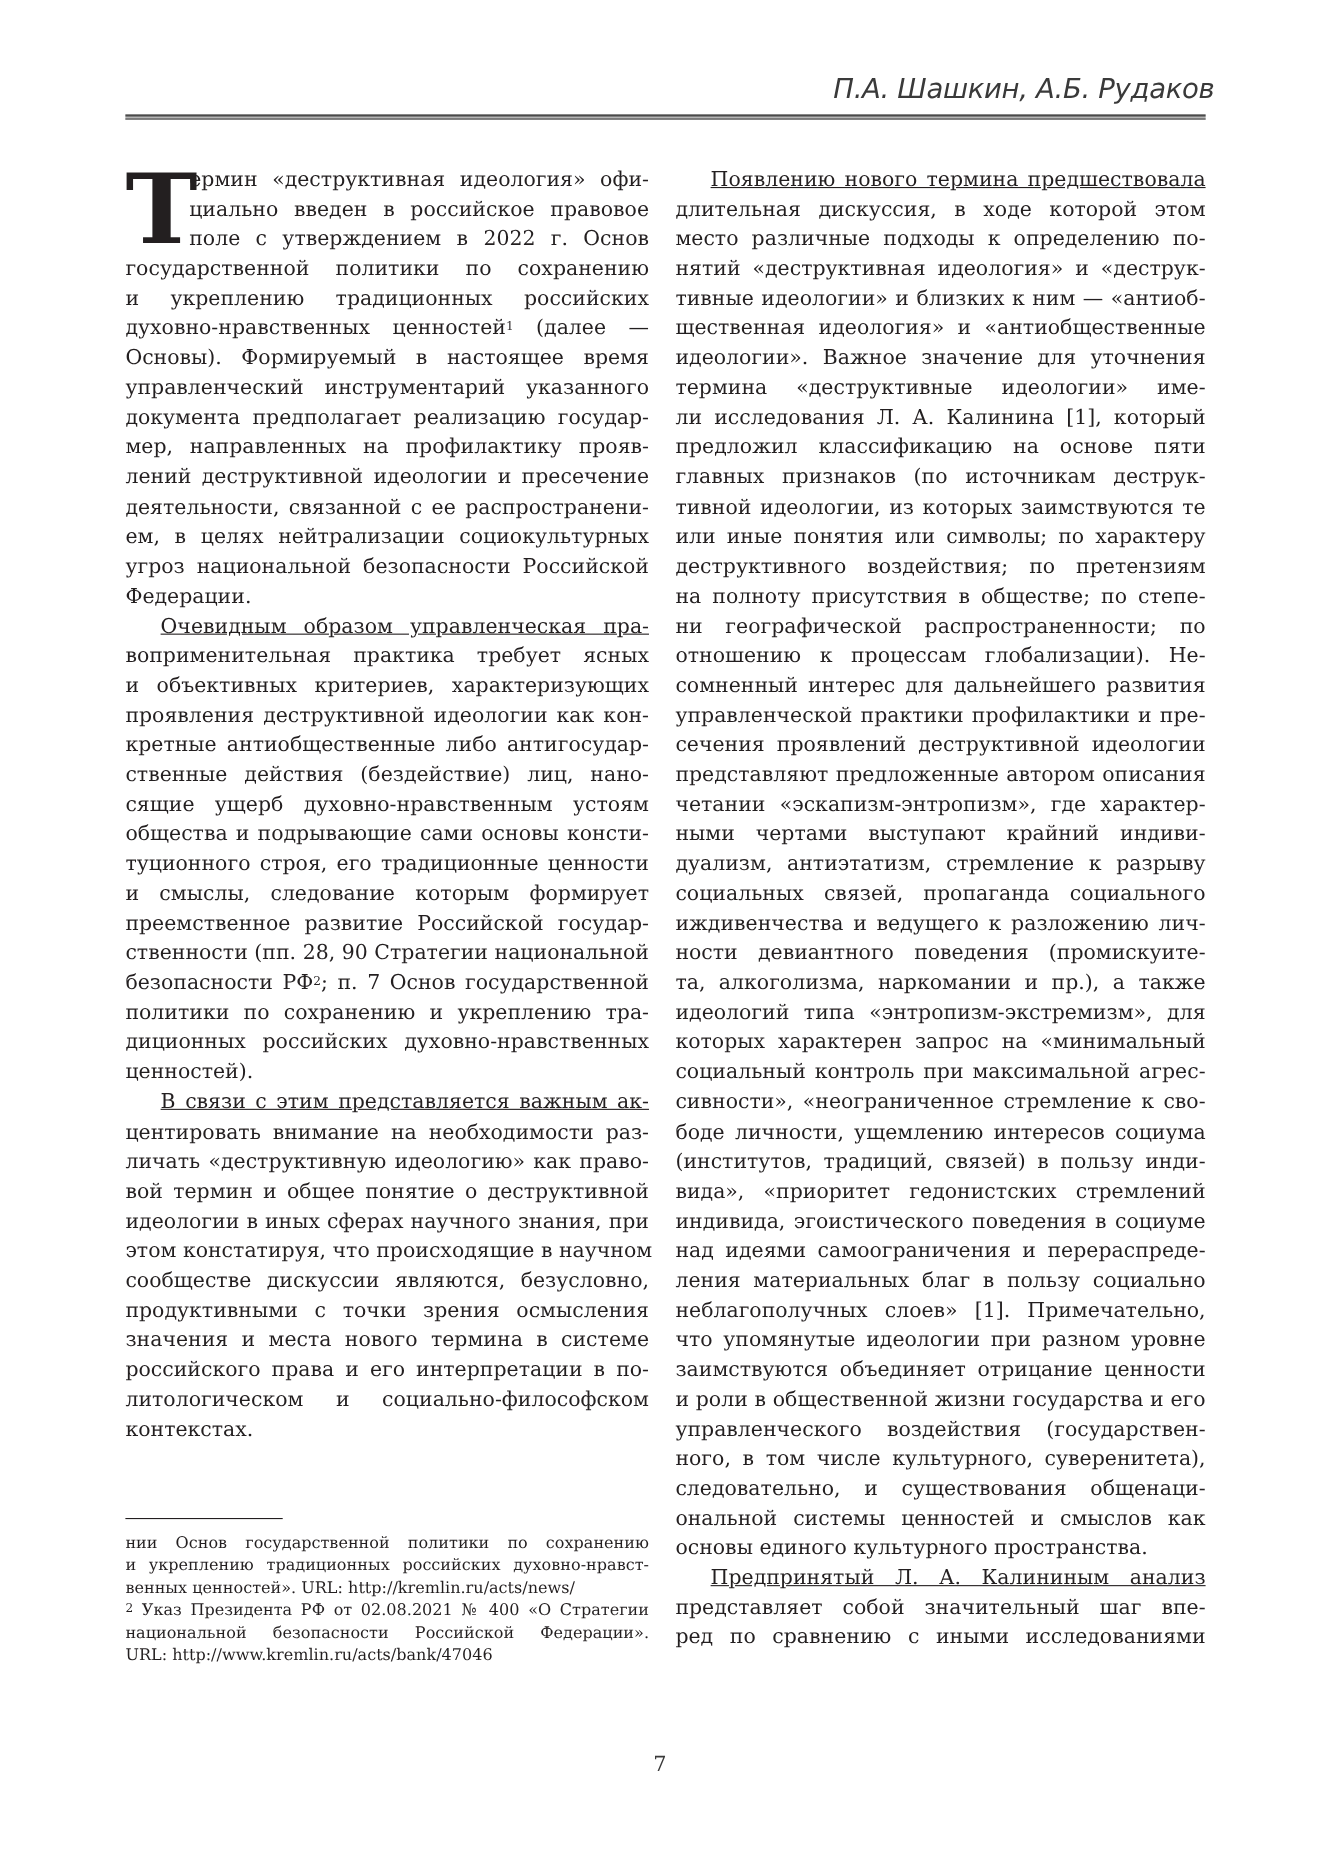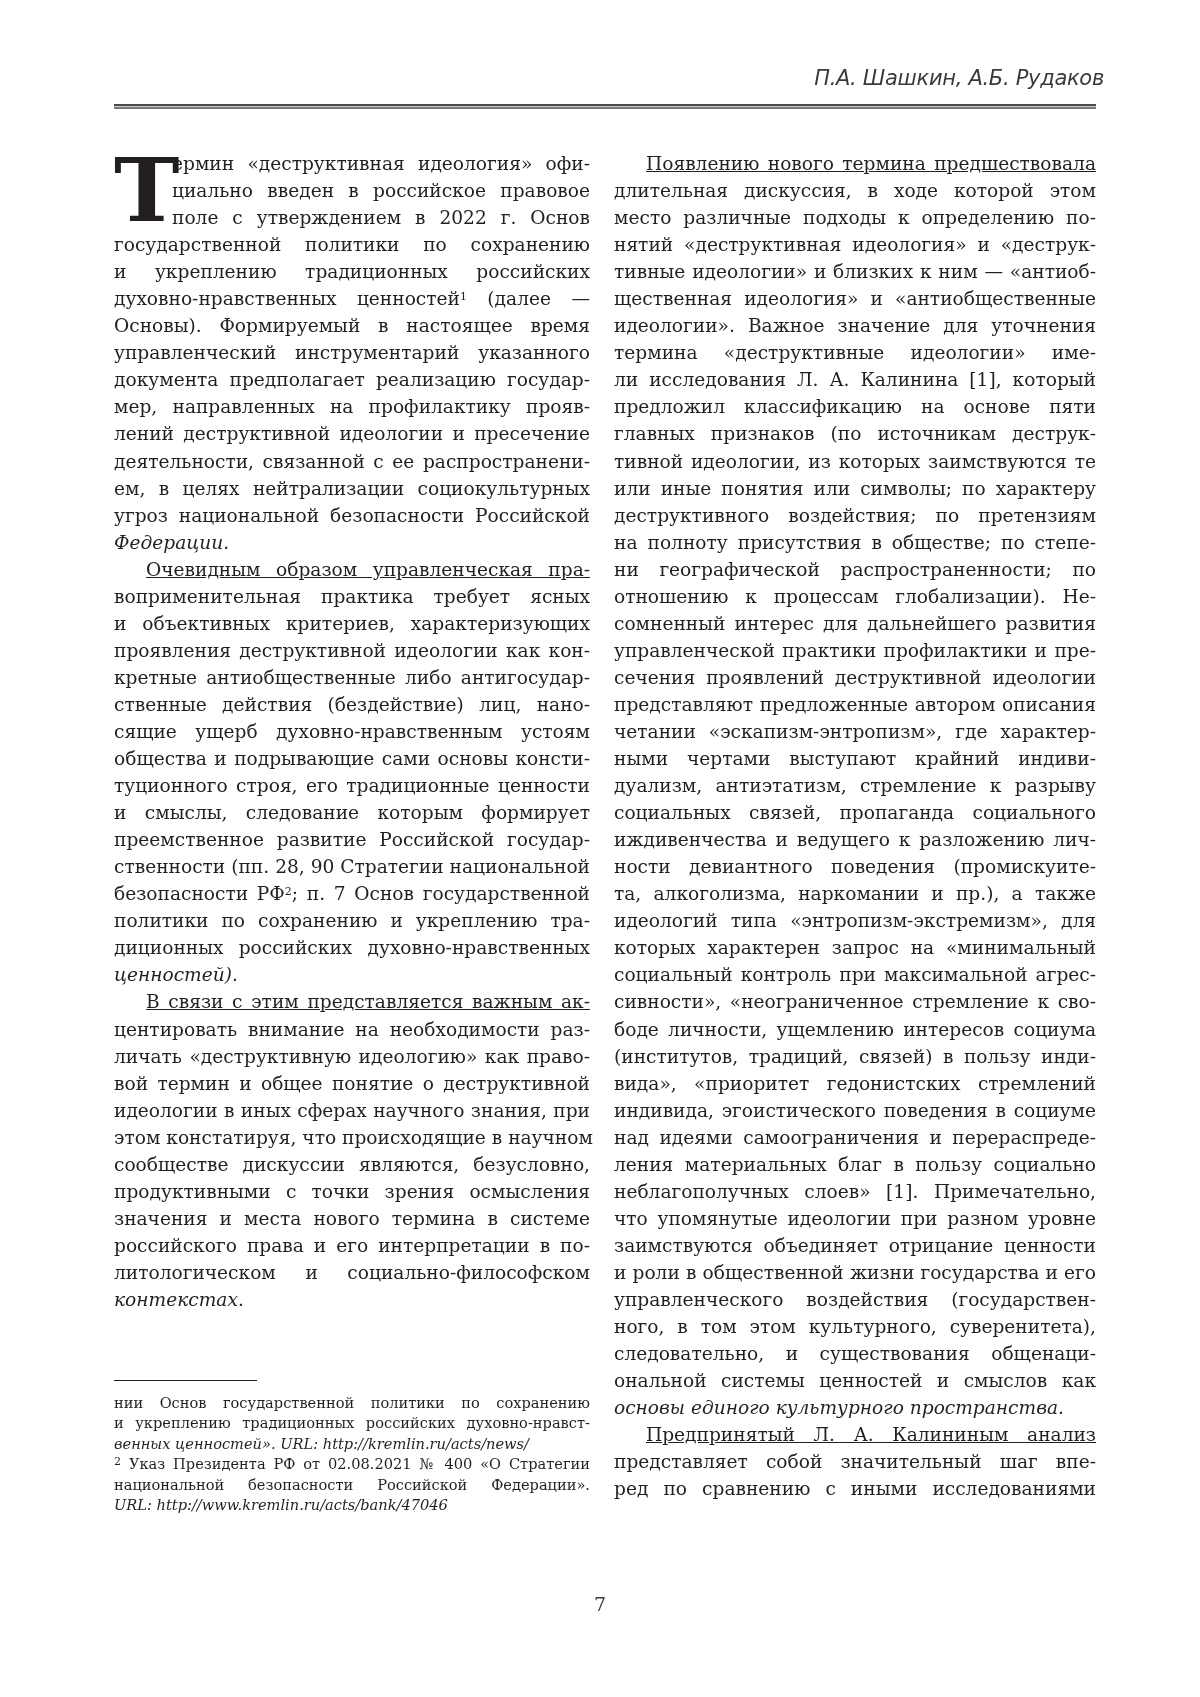--- a/index.html
+++ b/index.html
@@ -1,23 +1,23 @@
 <!DOCTYPE html>
 <html><head>
   <meta charset="utf-8">
   <style>
     html, body { margin: 0; padding: 0; background: #ffffff; }
     body { width: 1200px; height: 1697px; position: relative; overflow: hidden; font-family: "DejaVu Serif", "Liberation Serif", serif; color: #231f20; }
-    .running-head { position: absolute; top: 66px; right: 96px; font-family: "DejaVu Sans", "Liberation Sans", sans-serif; font-style: italic; font-size: 21px; color: #3a3a3a; letter-spacing: -0.3px; margin-left: 48px; }
+    .running-head { position: absolute; top: 66px; right: 96px; font-family: "DejaVu Sans", "Liberation Sans", sans-serif; font-style: italic; font-size: 25px; color: #3a3a3a; letter-spacing: -0.3px; margin-left: 48px; }
     .head-rule { position: absolute; top: 104px; left: 114px; width: 982px; height: 5px; border-top: 2px solid #4a4a4a; border-bottom: 2px solid #7a7a7a; box-sizing: border-box; background: #cfcfcf; }
     .column { position: absolute; top: 150px; font-size: 18.6px; line-height: 27.05px; }
     .col-left { left: 114px; width: 476px; }
     .col-right { left: 614px; width: 482px; }
     .line { display: block; white-space: nowrap; text-align: justify; text-align-last: justify; height: 27.05px; overflow: visible; }
-    .line.last { text-align-last: left; font-style: italic; }
+    .line.last { text-align-last: left; }
     .line.indent { padding-left: 32px; text-decoration: underline; }
     .line.dropped { padding-left: 58px; }
     .dropcap { position: absolute; left: 0; top: 2px; font-family: "DejaVu Serif", "Liberation Serif", serif; font-weight: bold; font-size: 88px; line-height: 76px; color: #231f20; }
     sup { font-size: 11px; vertical-align: top; position: relative; top: -2px; }
     .fn-rule { position: absolute; top: 1380px; left: 114px; width: 143px; height: 1px; background: #231f20; }
     .footnotes { position: absolute; top: 1393px; left: 114px; width: 476px; font-size: 14.6px; line-height: 20.4px; }
     .footnotes .line { height: 20.4px; }
     .page-number { position: absolute; top: 1593px; left: 0; width: 1200px; text-align: center; font-size: 19px; color: #3a3a3a; }
   </style>
 </head>
@@ -120,21 +120,21 @@
     <span class="line">(институтов, традиций, связей) в пользу инди-</span>
     <span class="line">вида», «приоритет гедонистских стремлений</span>
     <span class="line">индивида, эгоистического поведения в социуме</span>
     <span class="line">над идеями самоограничения и перераспреде-</span>
     <span class="line">ления материальных благ в пользу социально</span>
     <span class="line">неблагополучных слоев» [1]. Примечательно,</span>
     <span class="line">что упомянутые идеологии при разном уровне</span>
     <span class="line">заимствуются объединяет отрицание ценности</span>
     <span class="line">и роли в общественной жизни государства и его</span>
     <span class="line">управленческого воздействия (государствен-</span>
-    <span class="line">ного, в том этом культурного, суверенитета),</span>
+    <span class="line">ного, в том числе культурного, суверенитета),</span>
     <span class="line">следовательно, и существования общенаци-</span>
     <span class="line">ональной системы ценностей и смыслов как</span>
     <span class="line last">основы единого культурного пространства.</span>
   </div>
   <div>
     <span class="line indent">Предпринятый Л. А. Калининым анализ</span>
     <span class="line">представляет собой значительный шаг впе-</span>
     <span class="line">ред по сравнению с иными исследованиями</span>
   </div>
 </div>

